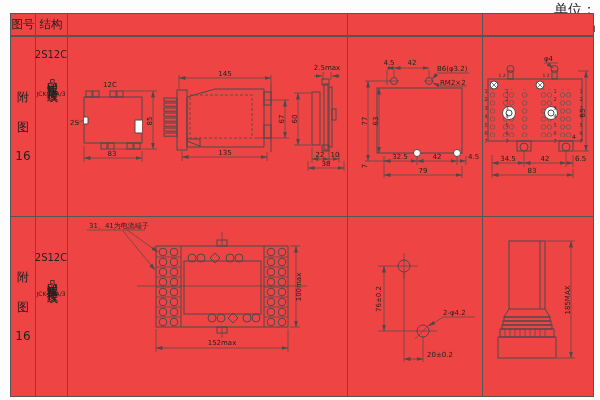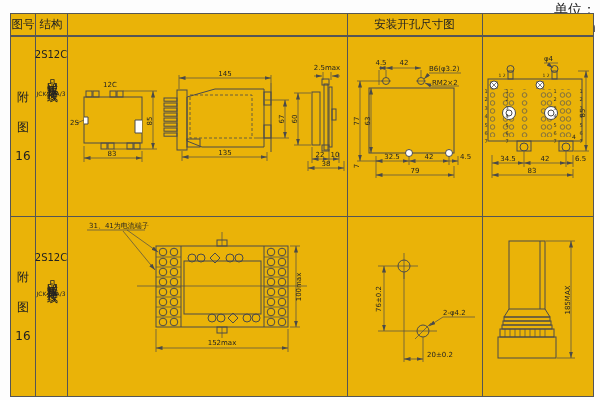--- a/index.html
+++ b/index.html
@@ -1,19 +1,19 @@
 <!DOCTYPE html>
 <html><head>
 <meta charset="utf-8">
 <style>
   html,body{margin:0;padding:0;}
   body{width:600px;height:400px;position:relative;background:#fdfdfd;overflow:hidden;
        font-family:"DejaVu Sans","Liberation Sans",sans-serif;color:#333;}
   .unit{position:absolute;left:538px;top:1px;width:58px;font-size:14px;text-align:right;color:#222;}
-  .tbl{position:absolute;left:10px;top:13px;width:582px;height:382px;border:1.5px solid #555;background:#eab308;}
+  .tbl{position:absolute;left:10px;top:13px;width:582px;height:382px;border:1.5px solid #555;background:#ef4444;}
   .vline{position:absolute;top:0;bottom:0;width:1px;background:#555;}
   .hline{position:absolute;left:0;right:0;height:1px;background:#555;}
   .hd{position:absolute;top:0;height:21px;line-height:21px;text-align:center;font-size:11.5px;color:#222;}
   .cell{position:absolute;}
   .figcol{display:flex;flex-direction:column;align-items:center;justify-content:center;gap:13px;font-size:12px;color:#222;}
   .structcol{display:flex;flex-direction:column;align-items:center;justify-content:flex-start;}
   .model{font-size:10px;color:#222;white-space:nowrap;}
   .vtext{writing-mode:vertical-lr;text-orientation:upright;letter-spacing:2px;font-size:11px;color:#222;}
   .code{font-size:6px;color:#222;white-space:nowrap;}
   svg{position:absolute;left:0;top:0;}
@@ -34,21 +34,20 @@
 
   <div class="vline" style="left:24px"></div>
   <div class="vline" style="left:56px"></div>
   <div class="vline" style="left:336px"></div>
   <div class="vline" style="left:471px"></div>
   <div class="hline" style="top:21px;height:1.5px"></div>
   <div class="hline" style="top:202px"></div>
 
   <div class="hd" style="left:0;width:24px">图号</div>
   <div class="hd" style="left:24px;width:32px">结构</div>
-  <div class="hd" style="left:336px;width:135px">安装开孔尺寸图</div>
 
   <div class="cell figcol" style="left:0;top:21px;width:24px;height:181px">
     <span>附</span>
     <span>图</span>
     <span>16</span>
   </div>
 
   <div class="cell structcol" style="left:24px;top:21px;width:32px;height:181px">
     <div class="model" style="margin-top:14px">2S12C</div>
     <div class="vtext" style="margin-top:10px">凸出式板后接线</div>
@@ -139,21 +138,21 @@
         <text x="253" y="121.5" text-anchor="middle">22</text>
         <text x="268" y="121.5" text-anchor="middle">10</text>
         <line class="dl" x1="241" y1="126" x2="241" y2="136"></line>
           <line class="dl" x1="277" y1="126" x2="277" y2="136"></line>
         <line class="dl" x1="241" y1="133" x2="277" y2="133" marker-start="url(#a1)" marker-end="url(#a1)"></line>
         <text x="259" y="131" text-anchor="middle">38</text>
       </g>
     </svg>
   </div>
 
-  <div class="cell" style="left:336px;top:21px;width:135px;height:181px">
+  <div class="cell" style="left:344px;top:21px;width:135px;height:181px">
     <svg width="135" height="181" viewBox="0 0 135 181">
       <defs>
         <marker id="a2" markerWidth="7" markerHeight="6" refX="6.5" refY="2" orient="auto-start-reverse" markerUnits="userSpaceOnUse">
           <path d="M0,0L6.5,2L0,4z" fill="#4a4a4a"></path>
         </marker>
       </defs>
       <g>
         <rect class="ol" x="22" y="53" width="85" height="65"></rect>
         <circle class="ol" cx="39" cy="46" r="3.5"></circle>
           <circle class="ol" cx="74" cy="46" r="3.5"></circle>

